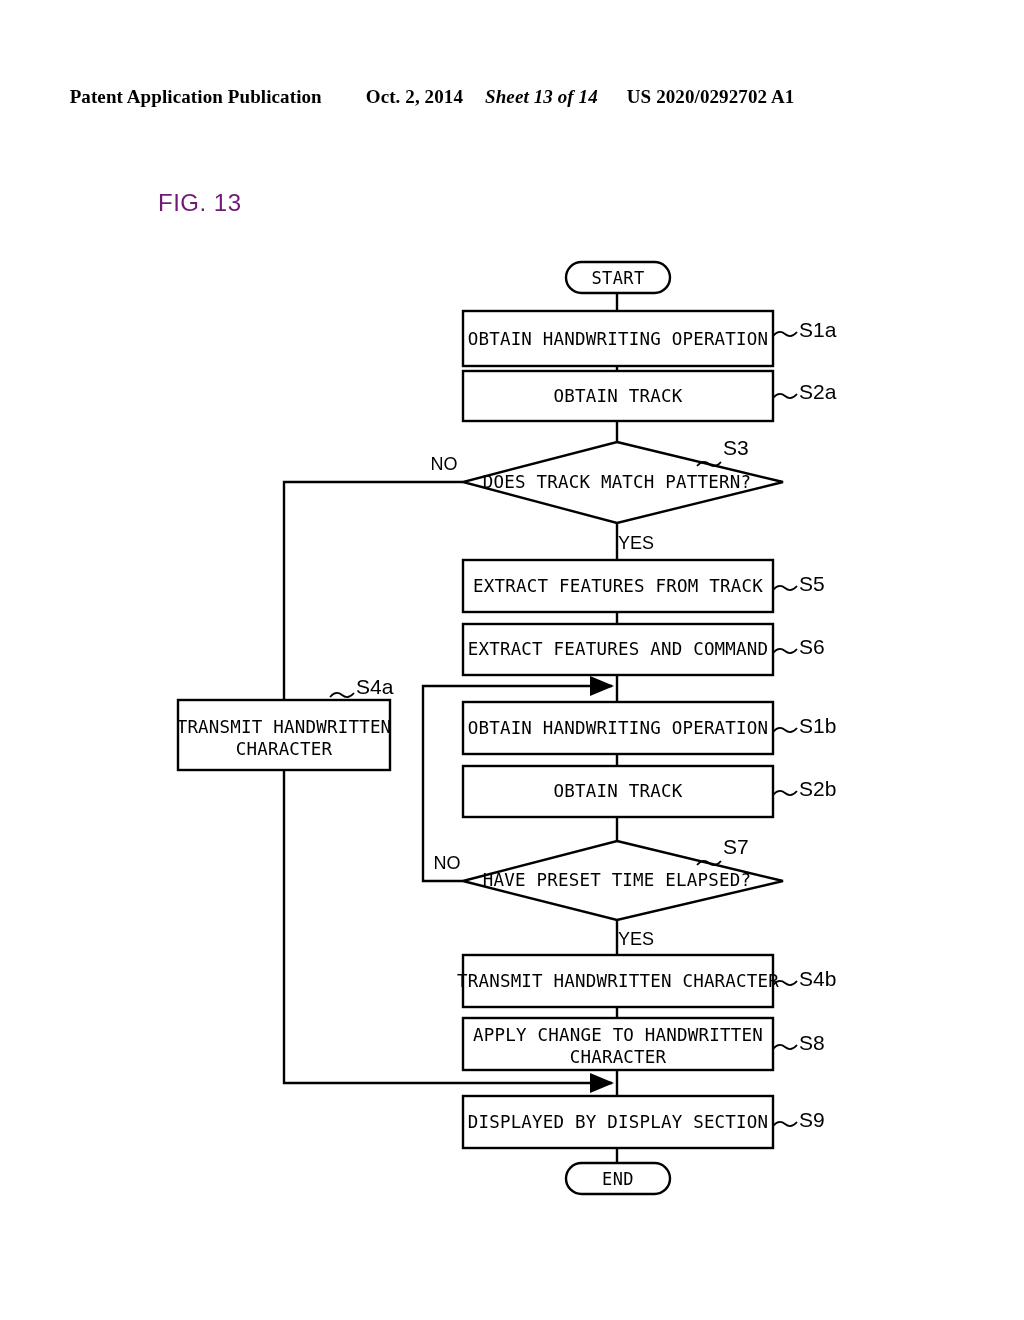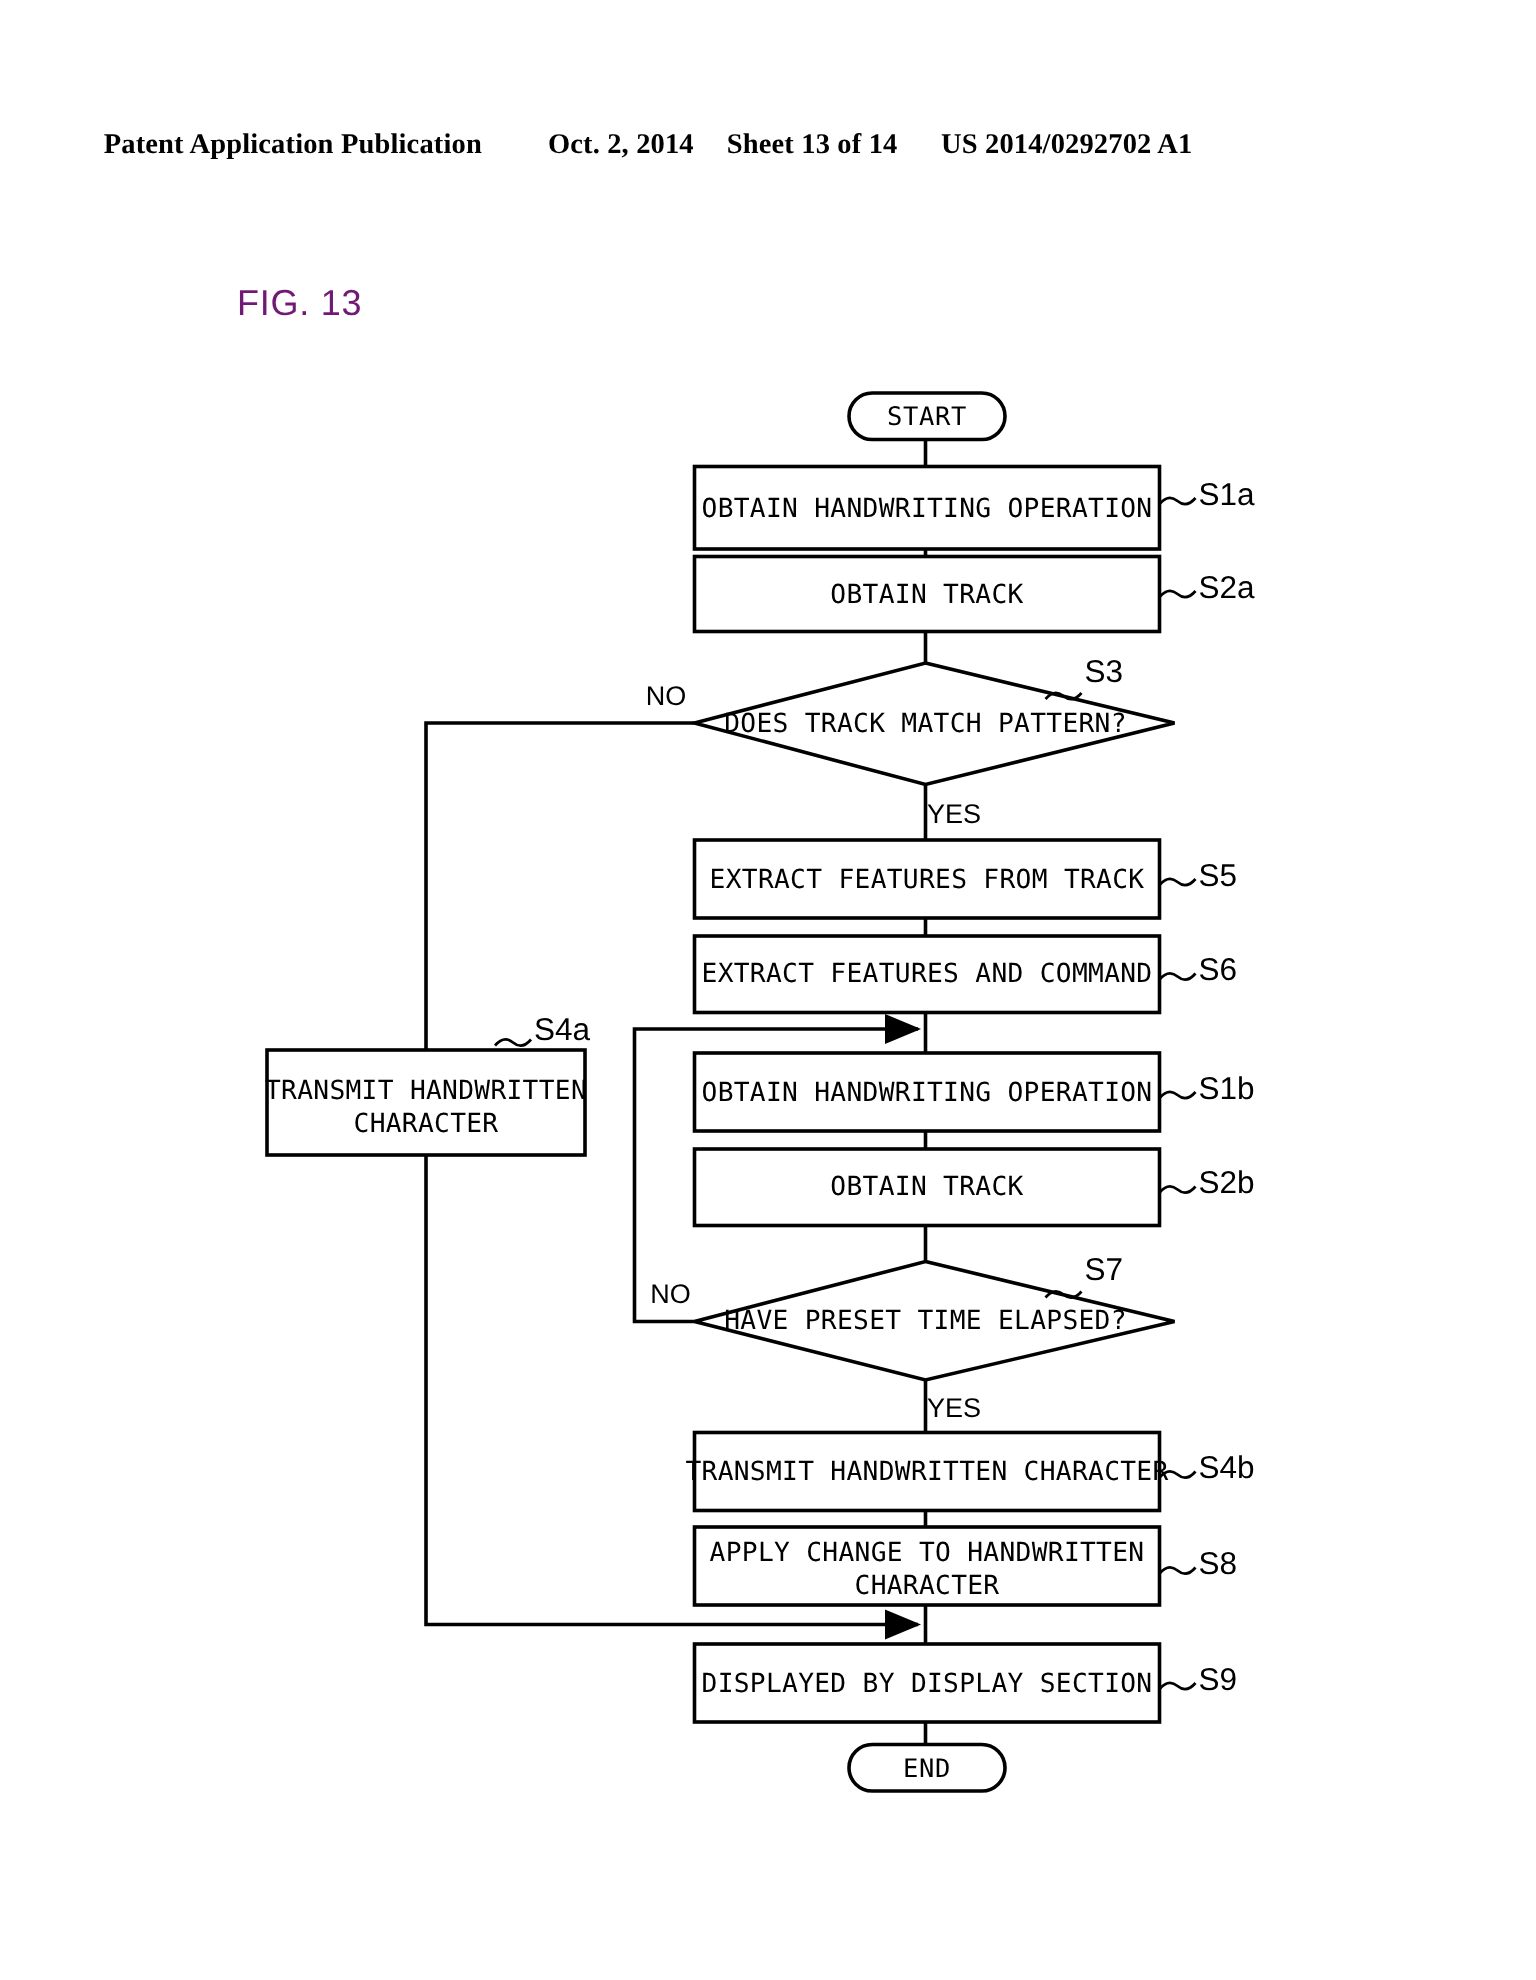--- a/index.html
+++ b/index.html
@@ -33,21 +33,21 @@
     align-items: baseline;
     font-family: "Liberation Serif", serif;
     font-weight: bold;
     font-size: 19px;
     letter-spacing: 0.1px;
     white-space: nowrap;
   }
   .pat-header > span { display: inline-block; }
   .hdr-pub   { margin-right: 44px; }
   .hdr-date  { margin-right: 22px; }
-  .hdr-sheet { margin-right: 29px; }
+  .hdr-sheet { margin-right: 29px; font-style: italic; }
   .hdr-num   { }
 
   
   .fig-label {
     position: absolute;
     left: 158px;
     top: 189px;
     font-family: "Liberation Sans", sans-serif;
     font-size: 24px;
     letter-spacing: 0.5px;
@@ -117,21 +117,21 @@
 </style>
 </head>
 <body>
 
 <div id="page">
 
   <div class="pat-header">
     <span class="hdr-pub">Patent Application Publication</span>
     <span class="hdr-date">Oct. 2, 2014</span>
     <span class="hdr-sheet">Sheet 13 of 14</span>
-    <span class="hdr-num">US 2014/0292702 A1</span>
+    <span class="hdr-num">US 2020/0292702 A1</span>
   </div>
 
   <div class="fig-label">FIG. 13</div>
 
   <svg id="flow" viewBox="0 0 1024 1320">
 
     <defs>
       <marker id="arrow" viewBox="0 0 12 10" refX="11" refY="5" markerWidth="10" markerHeight="9" orient="auto-start-reverse">
         <path d="M 0 0 L 12 5 L 0 10 z" fill="#000000"></path>
       </marker>

